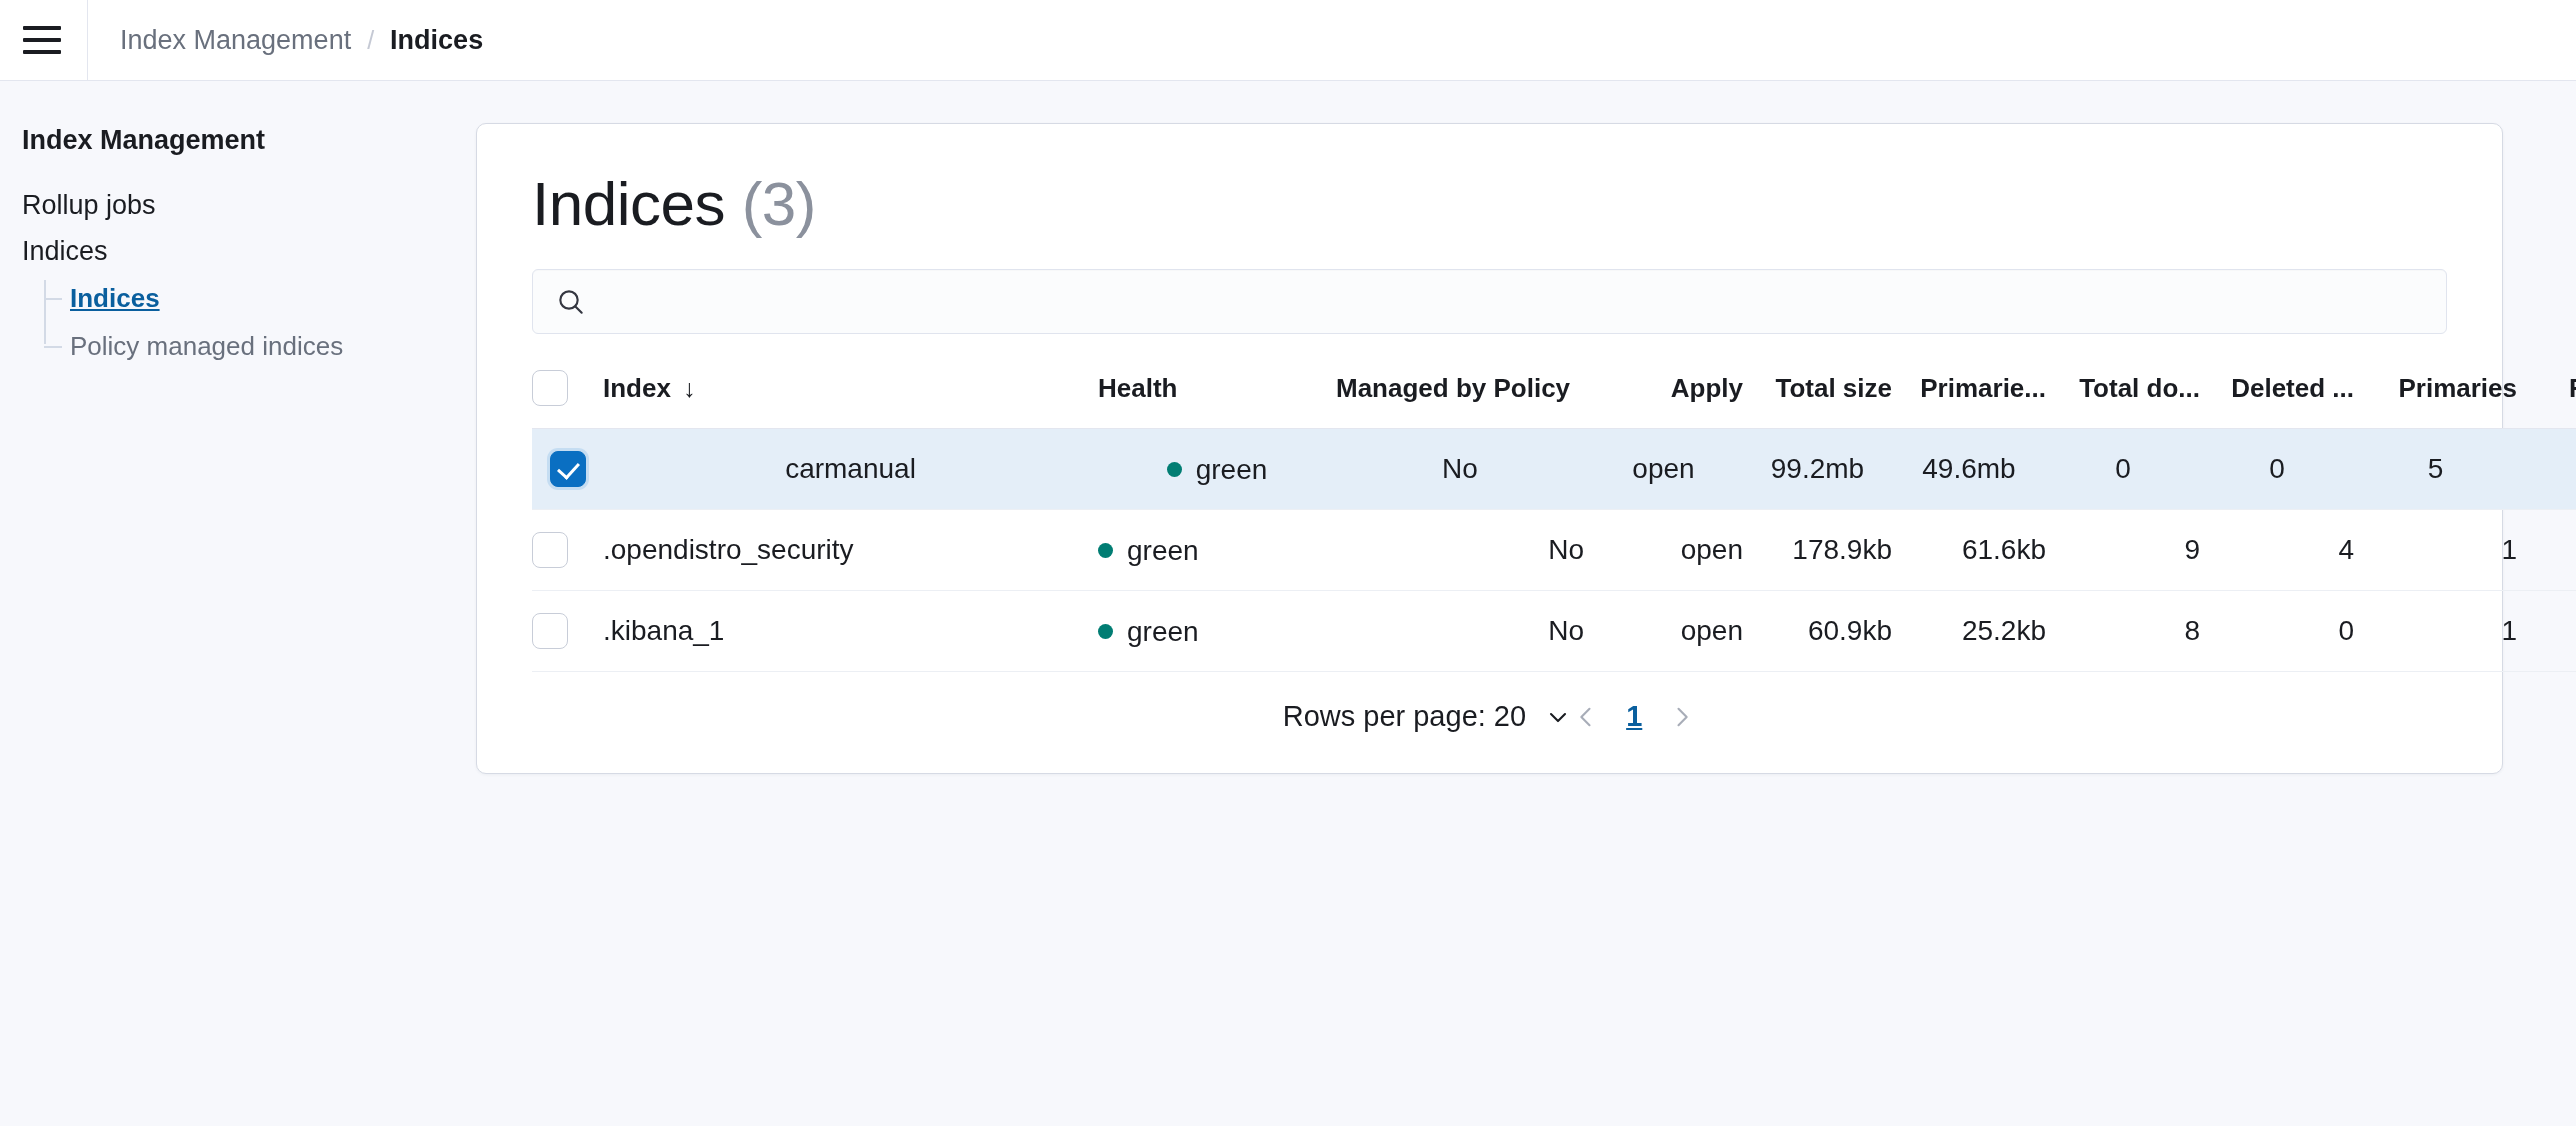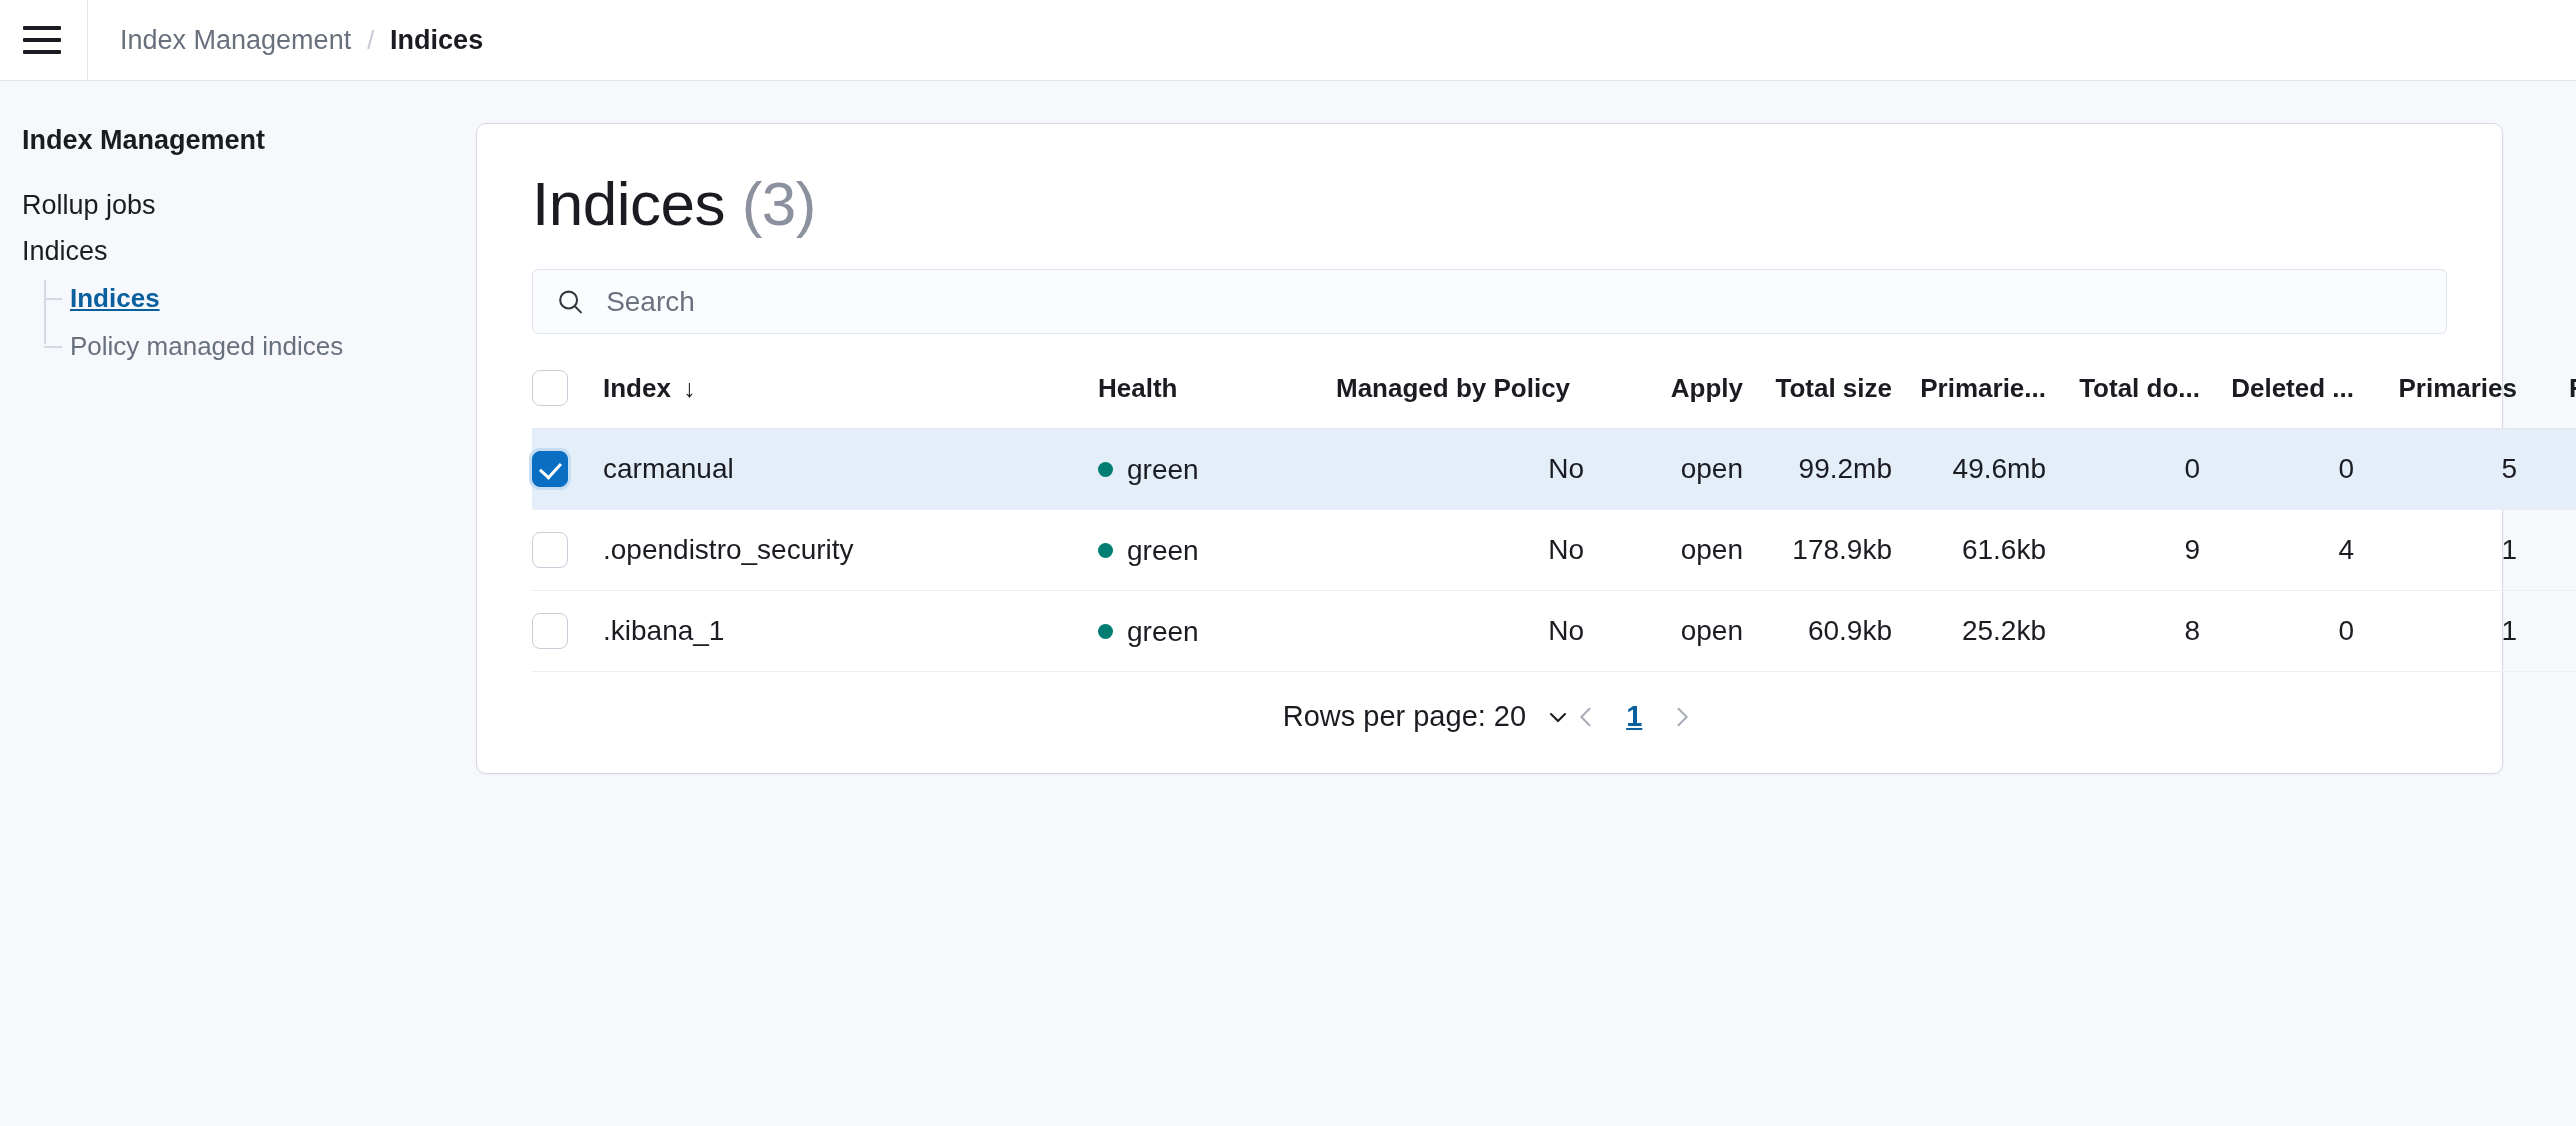--- a/index.html
+++ b/index.html
@@ -169,21 +169,21 @@
   }
   th.l, td.l { text-align: left; }
   td {
     font-size: 28px;
     color: #1a1c21;
     text-align: right;
     padding: 22px 0;
     border-bottom: 1px solid #eceff4;
     white-space: nowrap;
   }
-  tr.selected td { background: #e4eef8; }
+  tr.selected td { background: #e4eef8; text-align: center; }
   tr.selected td:first-child { border-radius: 0; }
   .chk {
     width: 36px; height: 36px;
     border: 1px solid #c8cdd8;
     border-radius: 8px;
     background: #ffffff;
     display: inline-block;
     cursor: pointer;
     vertical-align: middle;
   }
@@ -274,21 +274,20 @@
           <span class="count">(3)</span>
         </div>
       </div>
 
       <div class="search-wrap">
         <div class="search-box">
           <svg width="32" height="32" viewBox="0 0 24 24" fill="none" stroke="#343741" stroke-width="1.6">
             <circle cx="10.5" cy="10.5" r="6.5"></circle>
             <line x1="15.3" y1="15.3" x2="20" y2="20" stroke-linecap="round"></line>
           </svg>
-          <input type="text" placeholder="Search" style="">
         </div>
       </div>
 
       <div class="table-wrap">
         <table>
           <colgroup>
             <col class="w-cb">
               <col class="w-index">
               <col class="w-health">
               <col class="w-policy">

